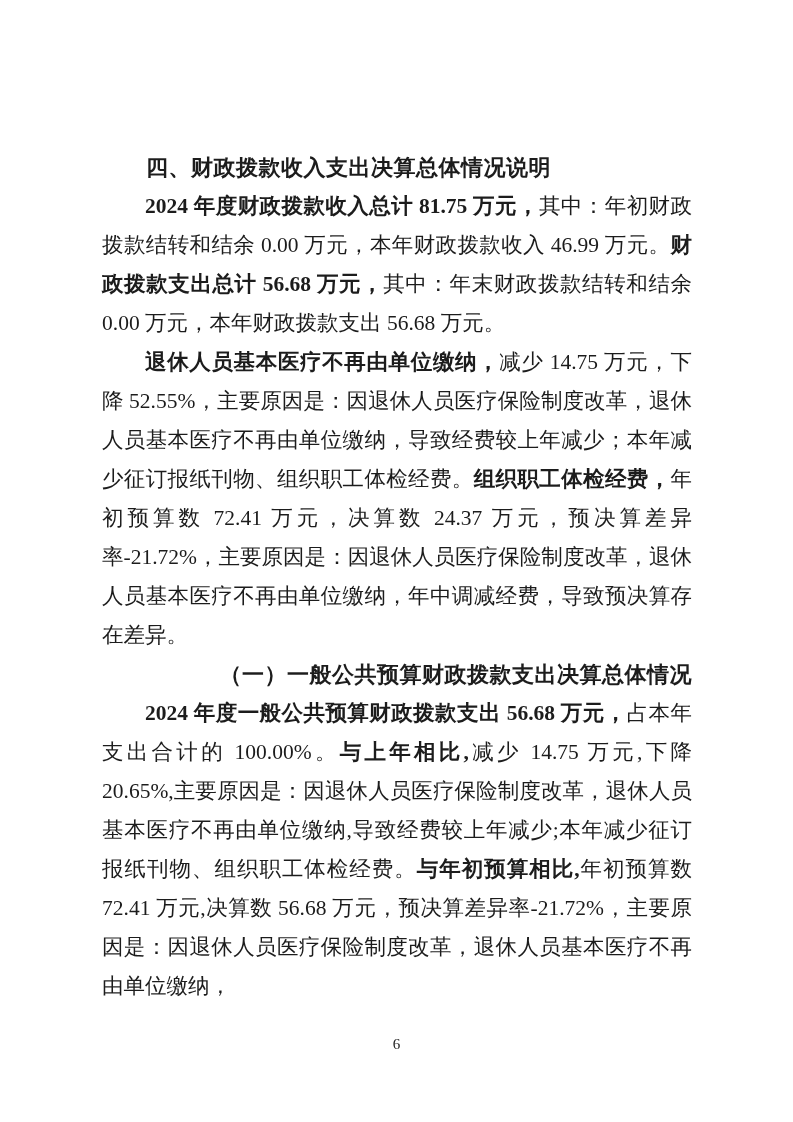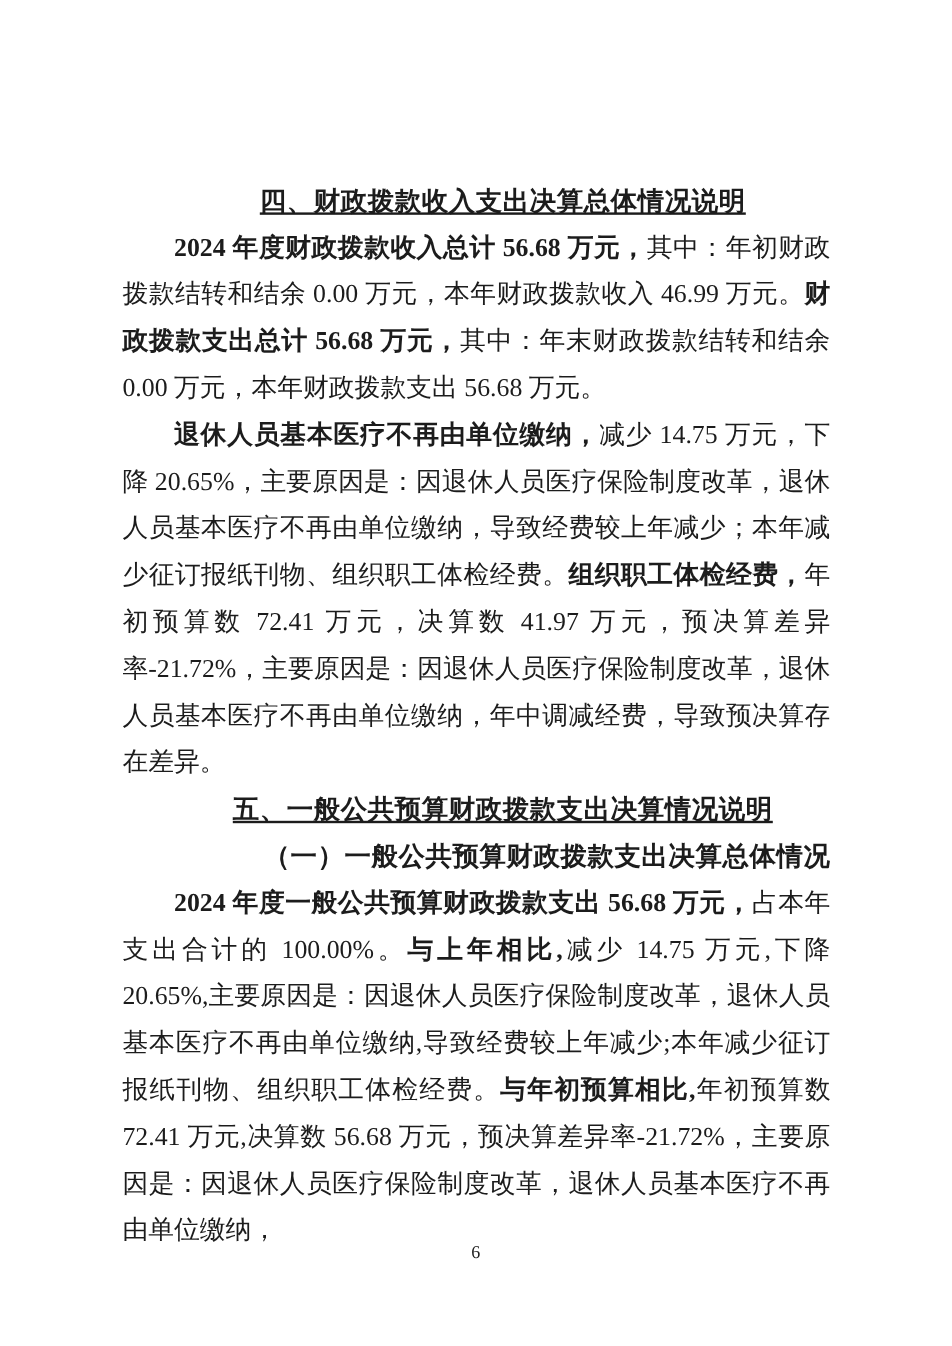--- a/index.html
+++ b/index.html
@@ -29,23 +29,22 @@
     text-align: justify;
     text-justify: inter-ideograph;
   }
   .h1 {
     margin: 0;
     font-family: "Liberation Sans", "DejaVu Sans", sans-serif;
     font-weight: 700;
     font-size: 22px;
     line-height: 39px;
     text-indent: 2em;
-    text-align: center;
+    text-align: left;
     letter-spacing: 0.5px;
-    text-decoration: underline;
   }
   .h2 {
     margin: 0;
     font-family: "Liberation Serif", "DejaVu Serif", serif;
     font-weight: 700;
     font-size: 22px;
     line-height: 39px;
     text-indent: 2em;
     text-align: right;
     letter-spacing: 0.5px;
@@ -70,20 +69,19 @@
     font-size: 15px;
     color: #222222;
   }
 </style>
 </head>
 <body>
 
 <div class="page">
   <div class="content">
     <h2 class="h1">四、财政拨款收入支出决算总体情况说明</h2>
-    <p class="para"><span class="run bold">2024 年度财政拨款收入总计 56.68 万元，</span><span class="run">其中：年初财政拨款结转和结余 0.00 万元，本年财政拨款收入 46.99 万元。</span><span class="run bold">财政拨款支出总计 56.68 万元，</span><span class="run">其中：年末财政拨款结转和结余 0.00 万元，本年财政拨款支出 56.68 万元。</span></p>
-    <p class="para"><span class="run bold">退休人员基本医疗不再由单位缴纳，</span><span class="run">减少 14.75 万元，下降 20.65%，主要原因是：因退休人员医疗保险制度改革，退休人员基本医疗不再由单位缴纳，导致经费较上年减少；本年减少征订报纸刊物、组织职工体检经费。</span><span class="run bold">组织职工体检经费，</span><span class="run">年初预算数 72.41 万元，决算数 41.97 万元，预决算差异率-21.72%，主要原因是：因退休人员医疗保险制度改革，退休人员基本医疗不再由单位缴纳，年中调减经费，导致预决算存在差异。</span></p>
-    <h2 class="h1">五、一般公共预算财政拨款支出决算情况说明</h2>
+    <p class="para"><span class="run bold">2024 年度财政拨款收入总计 81.75 万元，</span><span class="run">其中：年初财政拨款结转和结余 0.00 万元，本年财政拨款收入 46.99 万元。</span><span class="run bold">财政拨款支出总计 56.68 万元，</span><span class="run">其中：年末财政拨款结转和结余 0.00 万元，本年财政拨款支出 56.68 万元。</span></p>
+    <p class="para"><span class="run bold">退休人员基本医疗不再由单位缴纳，</span><span class="run">减少 14.75 万元，下降 52.55%，主要原因是：因退休人员医疗保险制度改革，退休人员基本医疗不再由单位缴纳，导致经费较上年减少；本年减少征订报纸刊物、组织职工体检经费。</span><span class="run bold">组织职工体检经费，</span><span class="run">年初预算数 72.41 万元，决算数 24.37 万元，预决算差异率-21.72%，主要原因是：因退休人员医疗保险制度改革，退休人员基本医疗不再由单位缴纳，年中调减经费，导致预决算存在差异。</span></p>
     <h3 class="h2">（一）一般公共预算财政拨款支出决算总体情况</h3>
     <p class="para"><span class="run bold">2024 年度一般公共预算财政拨款支出 56.68 万元，</span><span class="run">占本年支出合计的 100.00%。</span><span class="run bold">与上年相比,</span><span class="run">减少 14.75 万元,下降 20.65%,主要原因是：因退休人员医疗保险制度改革，退休人员基本医疗不再由单位缴纳,导致经费较上年减少;本年减少征订报纸刊物、组织职工体检经费。</span><span class="run bold">与年初预算相比,</span><span class="run">年初预算数 72.41 万元,决算数 56.68 万元，预决算差异率-21.72%，主要原因是：因退休人员医疗保险制度改革，退休人员基本医疗不再由单位缴纳，</span></p>
   </div>
   <div class="page-number">6</div>
 </div>
 
 </body></html>

